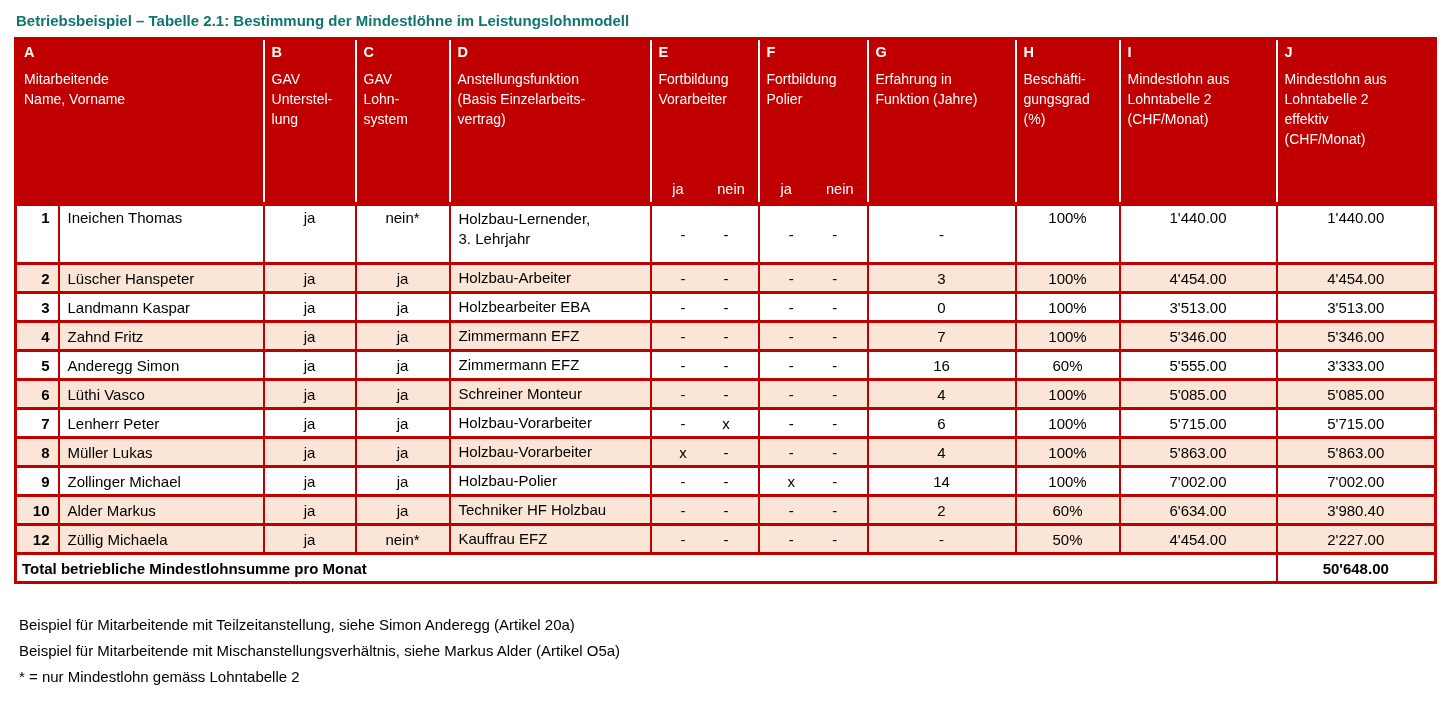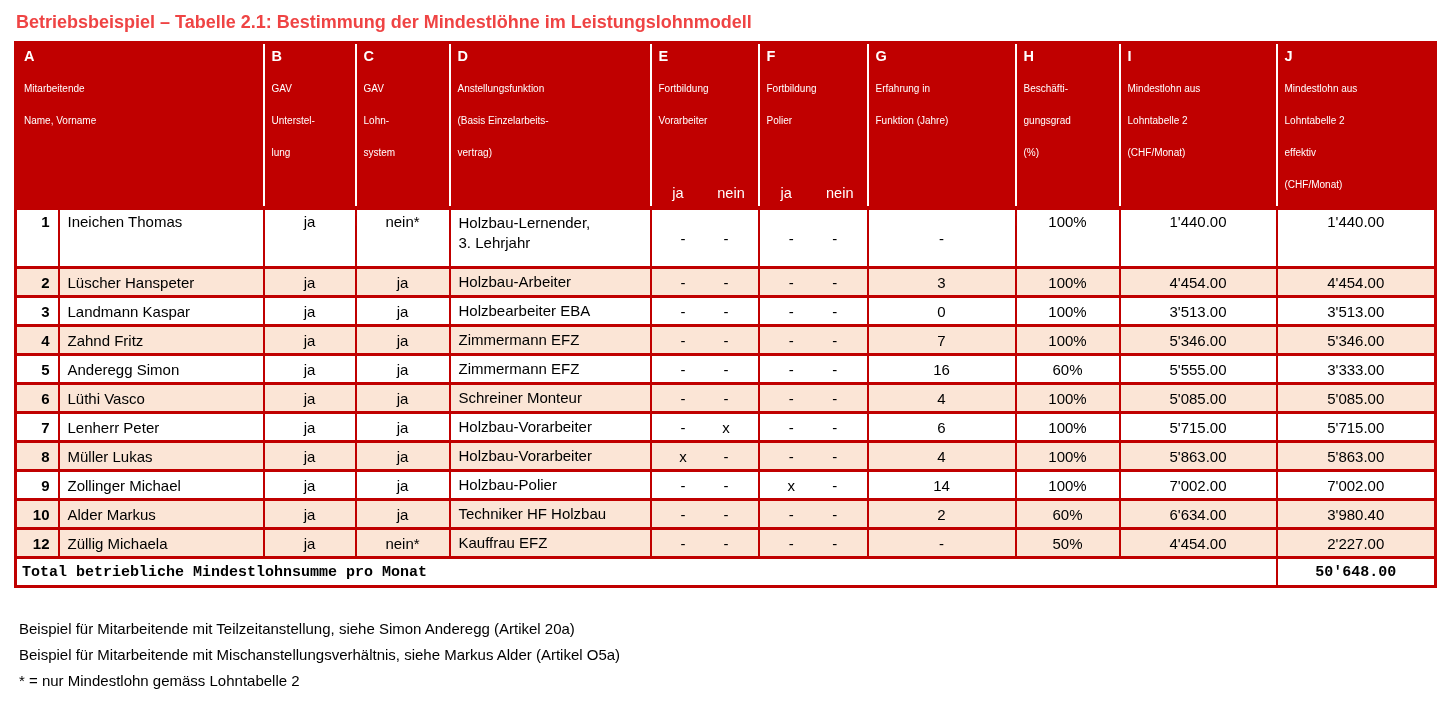--- a/index.html
+++ b/index.html
@@ -1,39 +1,39 @@
 <!DOCTYPE html>
 <html><head>
 <meta charset="utf-8">
 <style>
   html,body{margin:0;padding:0;background:#fff;}
   body{font-family:"Liberation Sans",sans-serif;color:#000;width:1456px;}
   .page{padding:8px 14px 10px 14px;}
-  .title{color:#ef4444;font-weight:bold;font-size:18px;margin:4px 0 8px 2px;}
+  .title{color:#0f766e;font-weight:bold;font-size:15px;margin:4px 0 8px 2px;}
   table.mltable{border-collapse:collapse;table-layout:fixed;width:1420px;border:3px solid #C00000;}
   
   th{background:#C00000;color:#fff;font-weight:normal;text-align:left;vertical-align:top;
      border-left:2px solid #fff;border-right:2px solid #fff;border-top:0;
      border-bottom:4px solid #C00000;padding:4px 6px 2px 7px;position:relative;height:156px;}
   .hletter{font-weight:bold;font-size:14.5px;margin-bottom:9px;}
-  .hlabel{white-space:pre-line;font-size:10px;line-height:32px;}
+  .hlabel{white-space:pre-line;font-size:14px;line-height:20px;}
   .hsub{position:absolute;left:0;right:0;bottom:5px;display:flex;font-size:14.5px;}
   .hsub span{flex:1;text-align:center;}
   
   td{border:2px solid #C00000;border-top-width:3px;border-bottom-width:3px;
      font-size:15px;vertical-align:middle;padding:1px 4px;height:24px;text-align:center;}
   tr.r1 td{height:52px;}
   tr.r1 td.vtop{vertical-align:top;padding-top:3px;}
   td.num{text-align:right;font-weight:bold;padding-right:8px;}
   td.name,td.funct{text-align:left;padding-left:8px;}
   td.funct{white-space:pre-line;line-height:20px;}
   .duo{display:flex;padding:0 6px;}
   .duo span{flex:1;text-align:center;}
   tr.pink td{background:#FBE5D6;}
-  tr.total td{font-weight:bold;font-size:15px;background:#fff;font-family:Liberation Mono, monospace;}
+  tr.total td{font-weight:bold;font-size:15px;background:#fff;}
   tr.total td.tlabel{text-align:left;padding-left:5px;}
   .footnotes{margin-top:28px;font-size:15px;line-height:26px;margin-left:5px;}
 </style>
 </head>
 <body>
 
 <div class="page">
   <div class="title">Betriebsbeispiel – Tabelle 2.1: Bestimmung der Mindestlöhne im Leistungslohnmodell</div>
 
   <table class="mltable">

